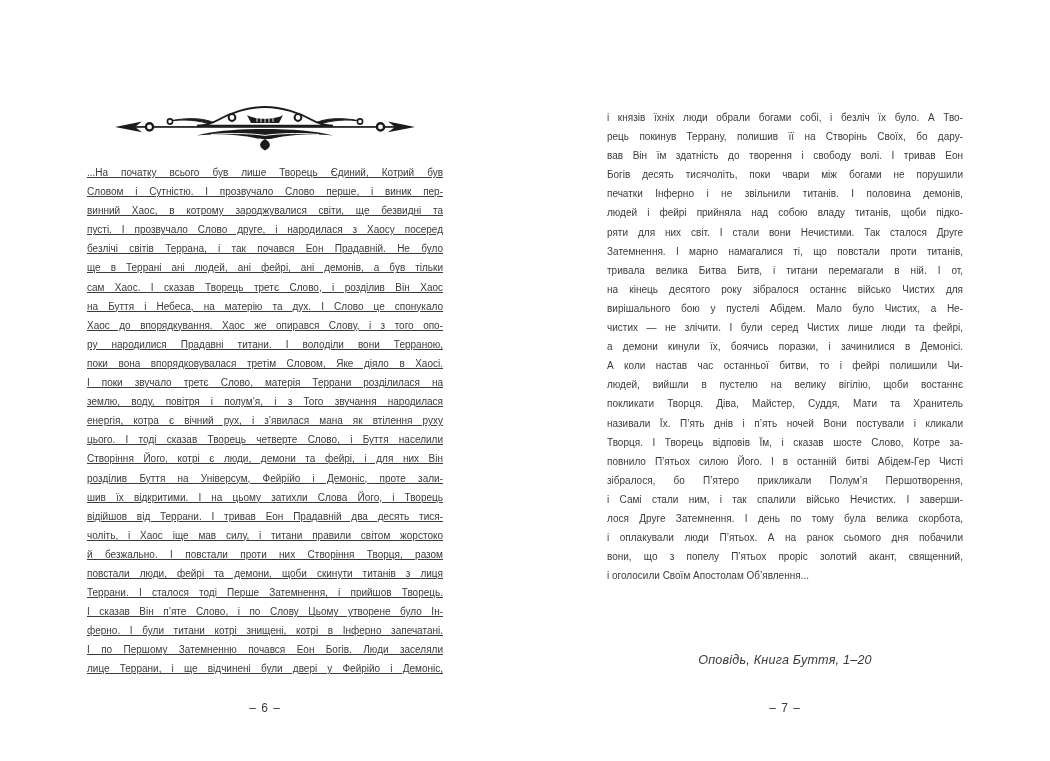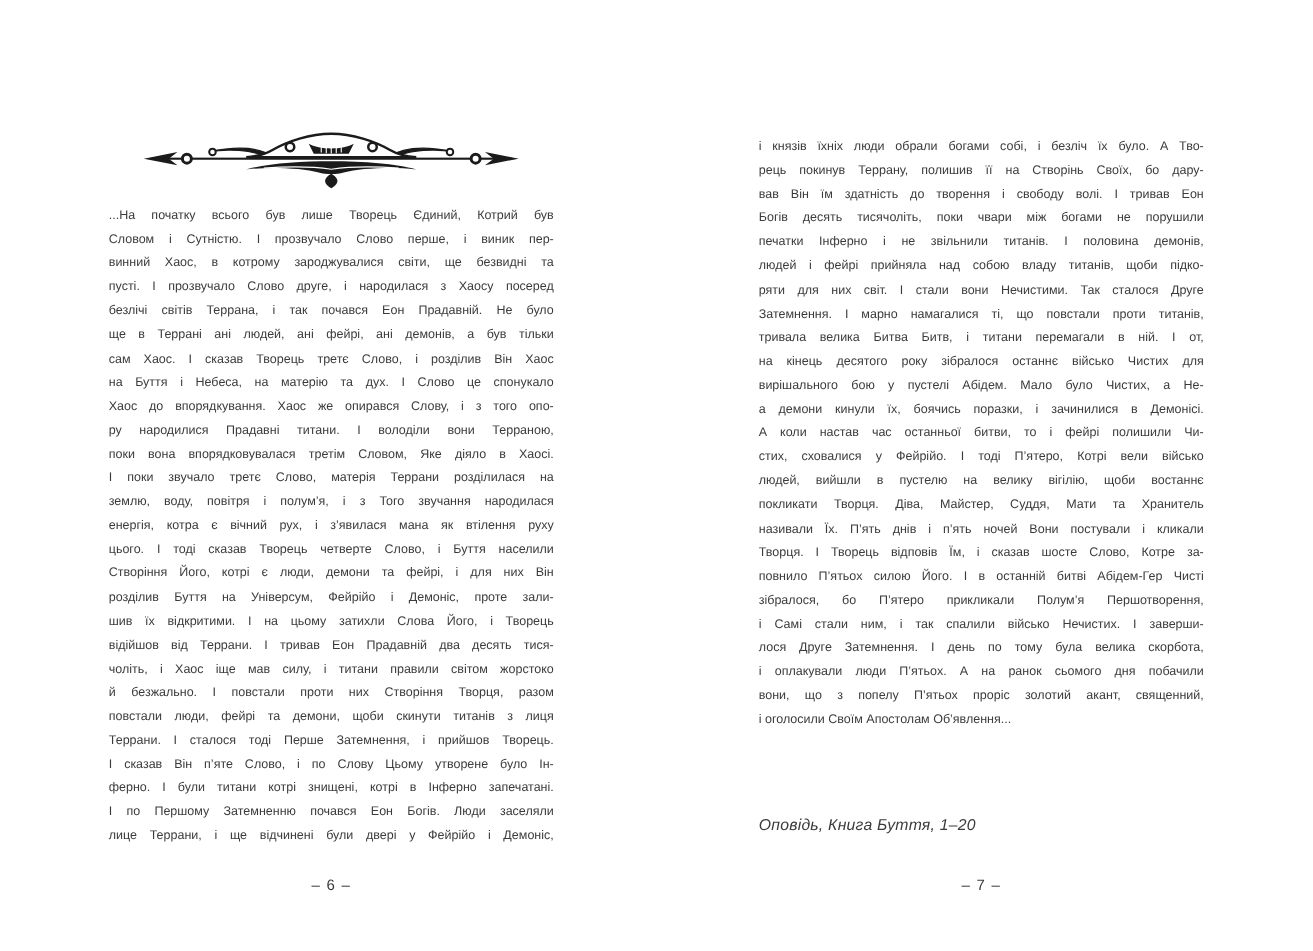--- a/index.html
+++ b/index.html
@@ -32,21 +32,21 @@
     width: 300px;
     height: 52px;
   }
   .ornament svg { display: block; width: 100%; height: 100%; }
 
   .body {
     position: absolute;
     left: 0;
     right: 0;
   }
-  .page.left  .body { top: 163px; }
+  .page.left  .body { top: 163px; text-decoration: underline; }
   .page.right .body { top: 108px; }
 
   .line {
     font-size: 10px;
     line-height: 19.1px;
     height: 19.1px;
     color: #3b3b3b;
     text-align: justify;
     text-align-last: justify;
     white-space: normal;
@@ -54,21 +54,21 @@
   .line.flush {
     text-align: left;
     text-align-last: left;
   }
 
   .attribution {
     position: absolute;
     top: 653px;
     left: 0;
     right: 0;
-    text-align: left;
+    text-align: center;
     font-style: italic;
     font-size: 12.6px;
     letter-spacing: 0.2px;
     color: #3b3b3b;
   }
 
   .folio {
     position: absolute;
     top: 701px;
     left: 0;
@@ -165,23 +165,23 @@
         <div class="line">рець покинув Террану, полишив її на Створінь Своїх, бо дару-</div>
         <div class="line">вав Він їм здатність до творення і свободу волі. І тривав Еон</div>
         <div class="line">Богів десять тисячоліть, поки чвари між богами не порушили</div>
         <div class="line">печатки Інферно і не звільнили титанів. І половина демонів,</div>
         <div class="line">людей і фейрі прийняла над собою владу титанів, щоби підко-</div>
         <div class="line">ряти для них світ. І стали вони Нечистими. Так сталося Друге</div>
         <div class="line">Затемнення. І марно намагалися ті, що повстали проти титанів,</div>
         <div class="line">тривала велика Битва Битв, і титани перемагали в ній. І от,</div>
         <div class="line">на кінець десятого року зібралося останнє військо Чистих для</div>
         <div class="line">вирішального бою у пустелі Абідем. Мало було Чистих, а Не-</div>
+        <div class="line">чистих — не злічити. І були серед Чистих лише люди та фейрі,</div>
         <div class="line">а демони кинули їх, боячись поразки, і зачинилися в Демонісі.</div>
         <div class="line">А коли настав час останньої битви, то і фейрі полишили Чи-</div>
-        <div class="line">стих, сховалися у Фейрійо. І тоді П’ятеро, Котрі вели військо</div>
         <div class="line">людей, вийшли в пустелю на велику вігілію, щоби востаннє</div>
         <div class="line">покликати Творця. Діва, Майстер, Суддя, Мати та Хранитель</div>
         <div class="line">називали Їх. П’ять днів і п’ять ночей Вони постували і кликали</div>
         <div class="line">Творця. І Творець відповів Їм, і сказав шосте Слово, Котре за-</div>
         <div class="line">повнило П’ятьох силою Його. І в останній битві Абідем-Гер Чисті</div>
         <div class="line">зібралося, бо П’ятеро прикликали Полум’я Першотворення,</div>
         <div class="line">і Самі стали ним, і так спалили військо Нечистих. І заверши-</div>
         <div class="line">лося Друге Затемнення. І день по тому була велика скорбота,</div>
         <div class="line">і оплакували люди П’ятьох. А на ранок сьомого дня побачили</div>
         <div class="line">вони, що з попелу П’ятьох проріс золотий акант, священний,</div>

